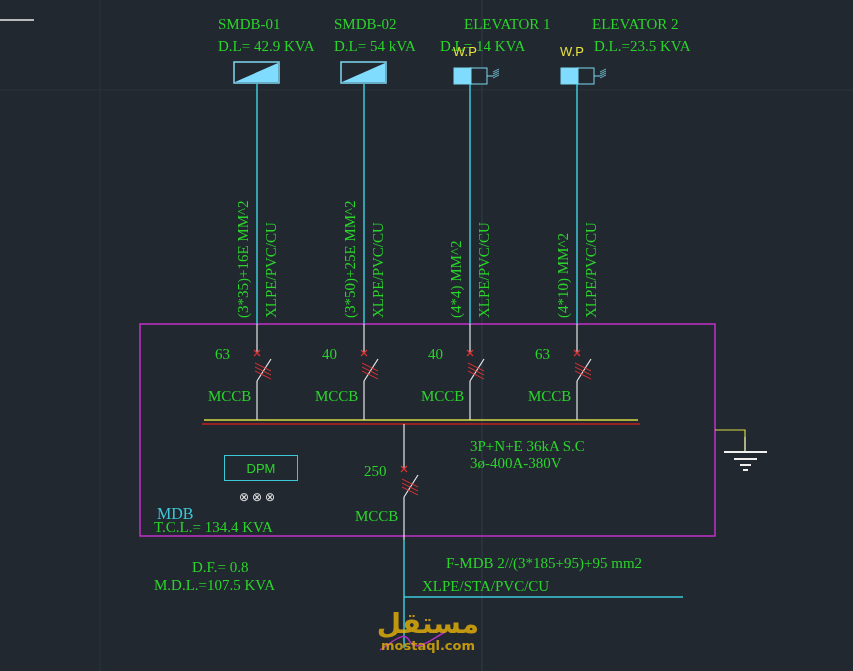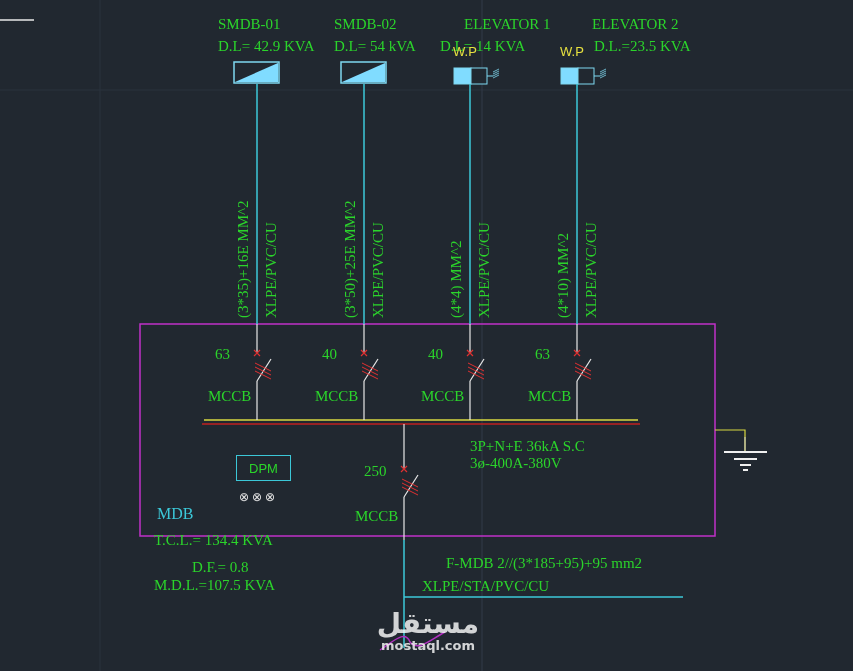--- a/index.html
+++ b/index.html
@@ -4,24 +4,24 @@
 <style>
   html, body { margin:0; padding:0; }
   body { width:853px; height:671px; background:#212830; overflow:hidden; position:relative;
          font-family:"Liberation Serif", serif; }
   svg { position:absolute; left:0; top:0; }
   .t { position:absolute; white-space:nowrap; color:#2bd42b; font-family:"Liberation Serif", serif; font-size:15px; line-height:16px; }
   .wp { position:absolute; color:#e6e040; font-family:"Liberation Sans", sans-serif; font-size:13px; }
   .vert { position:absolute; transform-origin:left top; transform:rotate(-90deg); white-space:nowrap;
           color:#2bd42b; font-family:"Liberation Serif", serif; font-size:15px; line-height:16px; }
   .mdb { position:absolute; color:#3cc8d8; font-family:"Liberation Serif", serif; font-size:16px; }
-  .dpm { position:absolute; left:236px; top:455px; width:55px; height:26px; border:1.5px solid #3cc8d8;
+  .dpm { position:absolute; left:224px; top:455px; width:74px; height:26px; border:1.5px solid #3cc8d8;
          color:#2bd42b; font-family:"Liberation Sans", sans-serif; font-size:13px; text-align:center; line-height:26px; box-sizing:border-box; }
   .lamps { position:absolute; left:239px; top:490px; color:#e8e8e8; font-family:"DejaVu Sans", sans-serif; font-size:12px; letter-spacing:3px; }
-  .wm { position:absolute; left:376px; top:610px; color:#ffffff; font-family:"DejaVu Sans", sans-serif; opacity:0.8; }
+  .wm { position:absolute; left:376px; top:610px; color:#eab308; font-family:"DejaVu Sans", sans-serif; opacity:0.8; }
   .wm-ar { font-size:28px; font-weight:bold; line-height:28px; text-align:center; width:104px; }
   .wm-en { font-size:13px; font-weight:bold; width:104px; text-align:center; }
 </style>
 </head>
 <body>
 
 <svg width="853" height="671">
 
   <line x1="100" y1="0" x2="100" y2="671" stroke="#2a323c" stroke-width="1"></line>
   <line x1="0" y1="90" x2="853" y2="90" stroke="#2a323c" stroke-width="1"></line>
@@ -139,21 +139,21 @@
   </div>
 
 <div class="mdb" style="left:157px;top:505px;">MDB</div>
 <div class="dpm">DPM</div>
 <div class="lamps">⊗⊗⊗</div>
 <div class="t" style="left:470px;top:438px;">3P+N+E   36kA  S.C</div>
 <div class="t" style="left:470px;top:455px;">3ø-400A-380V</div>
 <div class="t" style="left:364px;top:463px;">250</div>
 <div class="t" style="left:355px;top:508px;">MCCB</div>
 
-<div class="t" style="left:154px;top:532px;">T.C.L.=  134.4  KVA</div>
+<div class="t" style="left:154px;top:519px;">T.C.L.=  134.4  KVA</div>
 <div class="t" style="left:154px;top:559px;margin-left:38px;">D.F.=    0.8</div>
 <div class="t" style="left:154px;top:577px;">M.D.L.=107.5  KVA</div>
 
 <div class="t" style="left:422px;top:555px;margin-left:24px;">F-MDB  2//(3*185+95)+95 mm2</div>
 <div class="t" style="left:422px;top:578px;">XLPE/STA/PVC/CU</div>
 
 <div class="wm">
   <div class="wm-ar">مستقل</div>
   <div class="wm-en">mostaql.com</div>
 </div>

